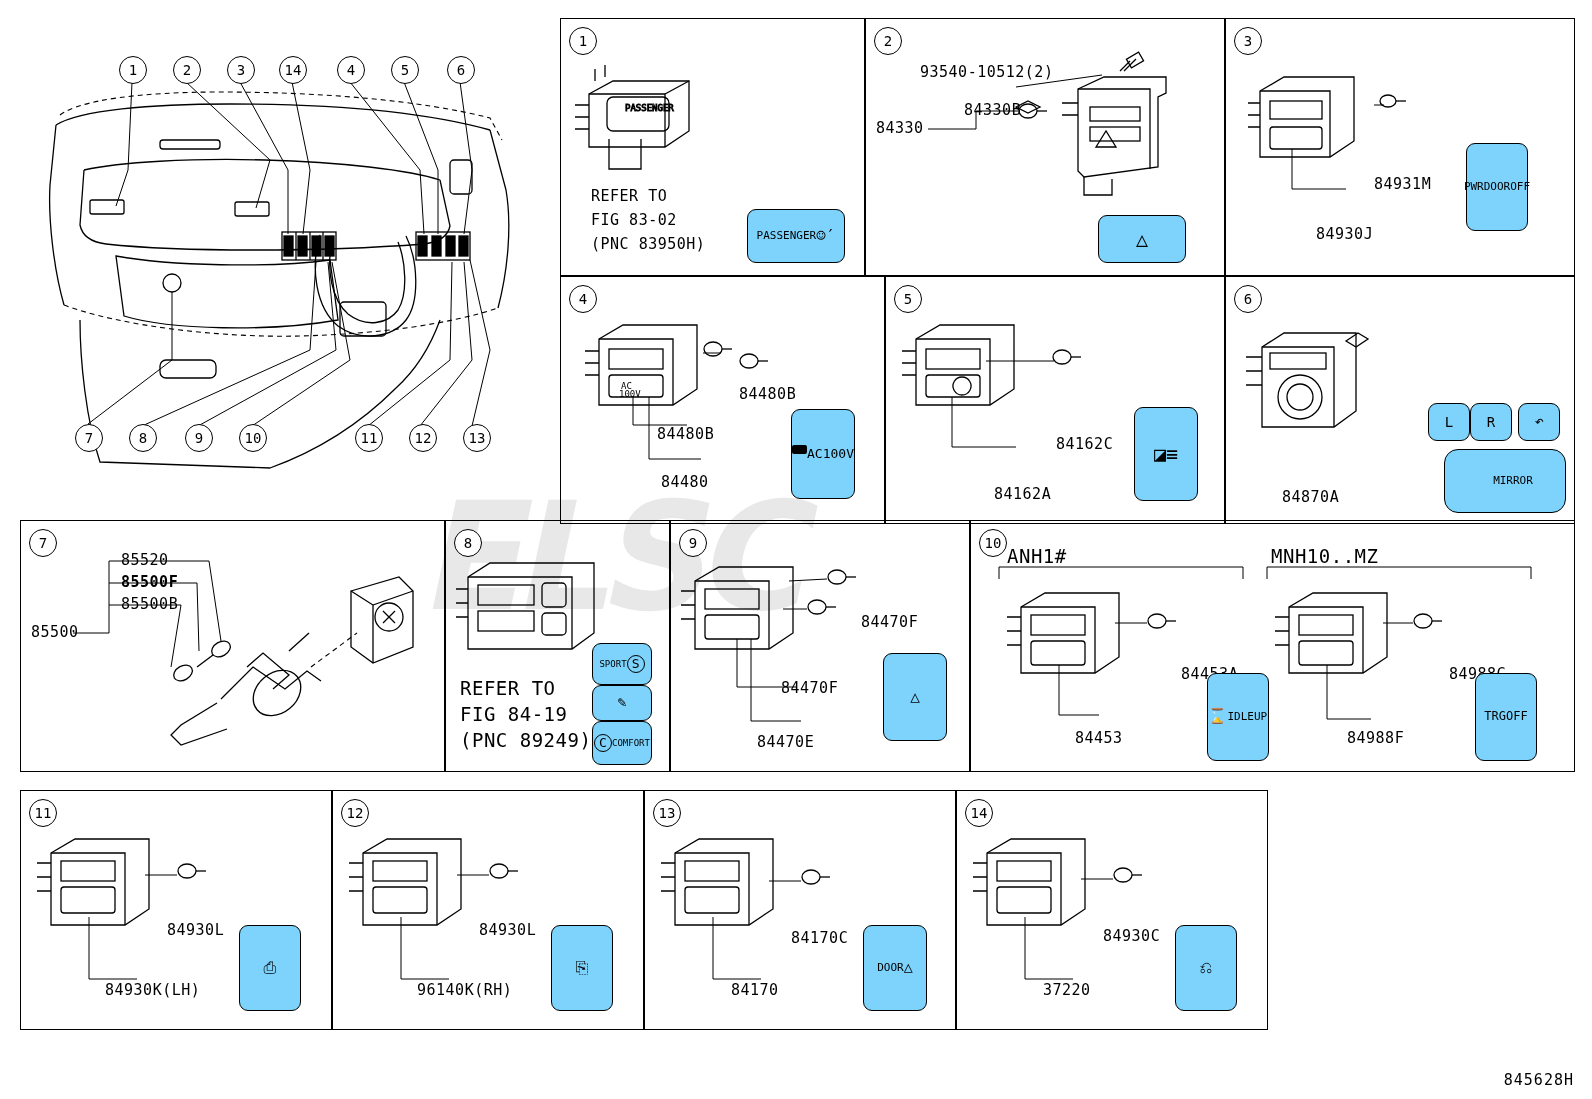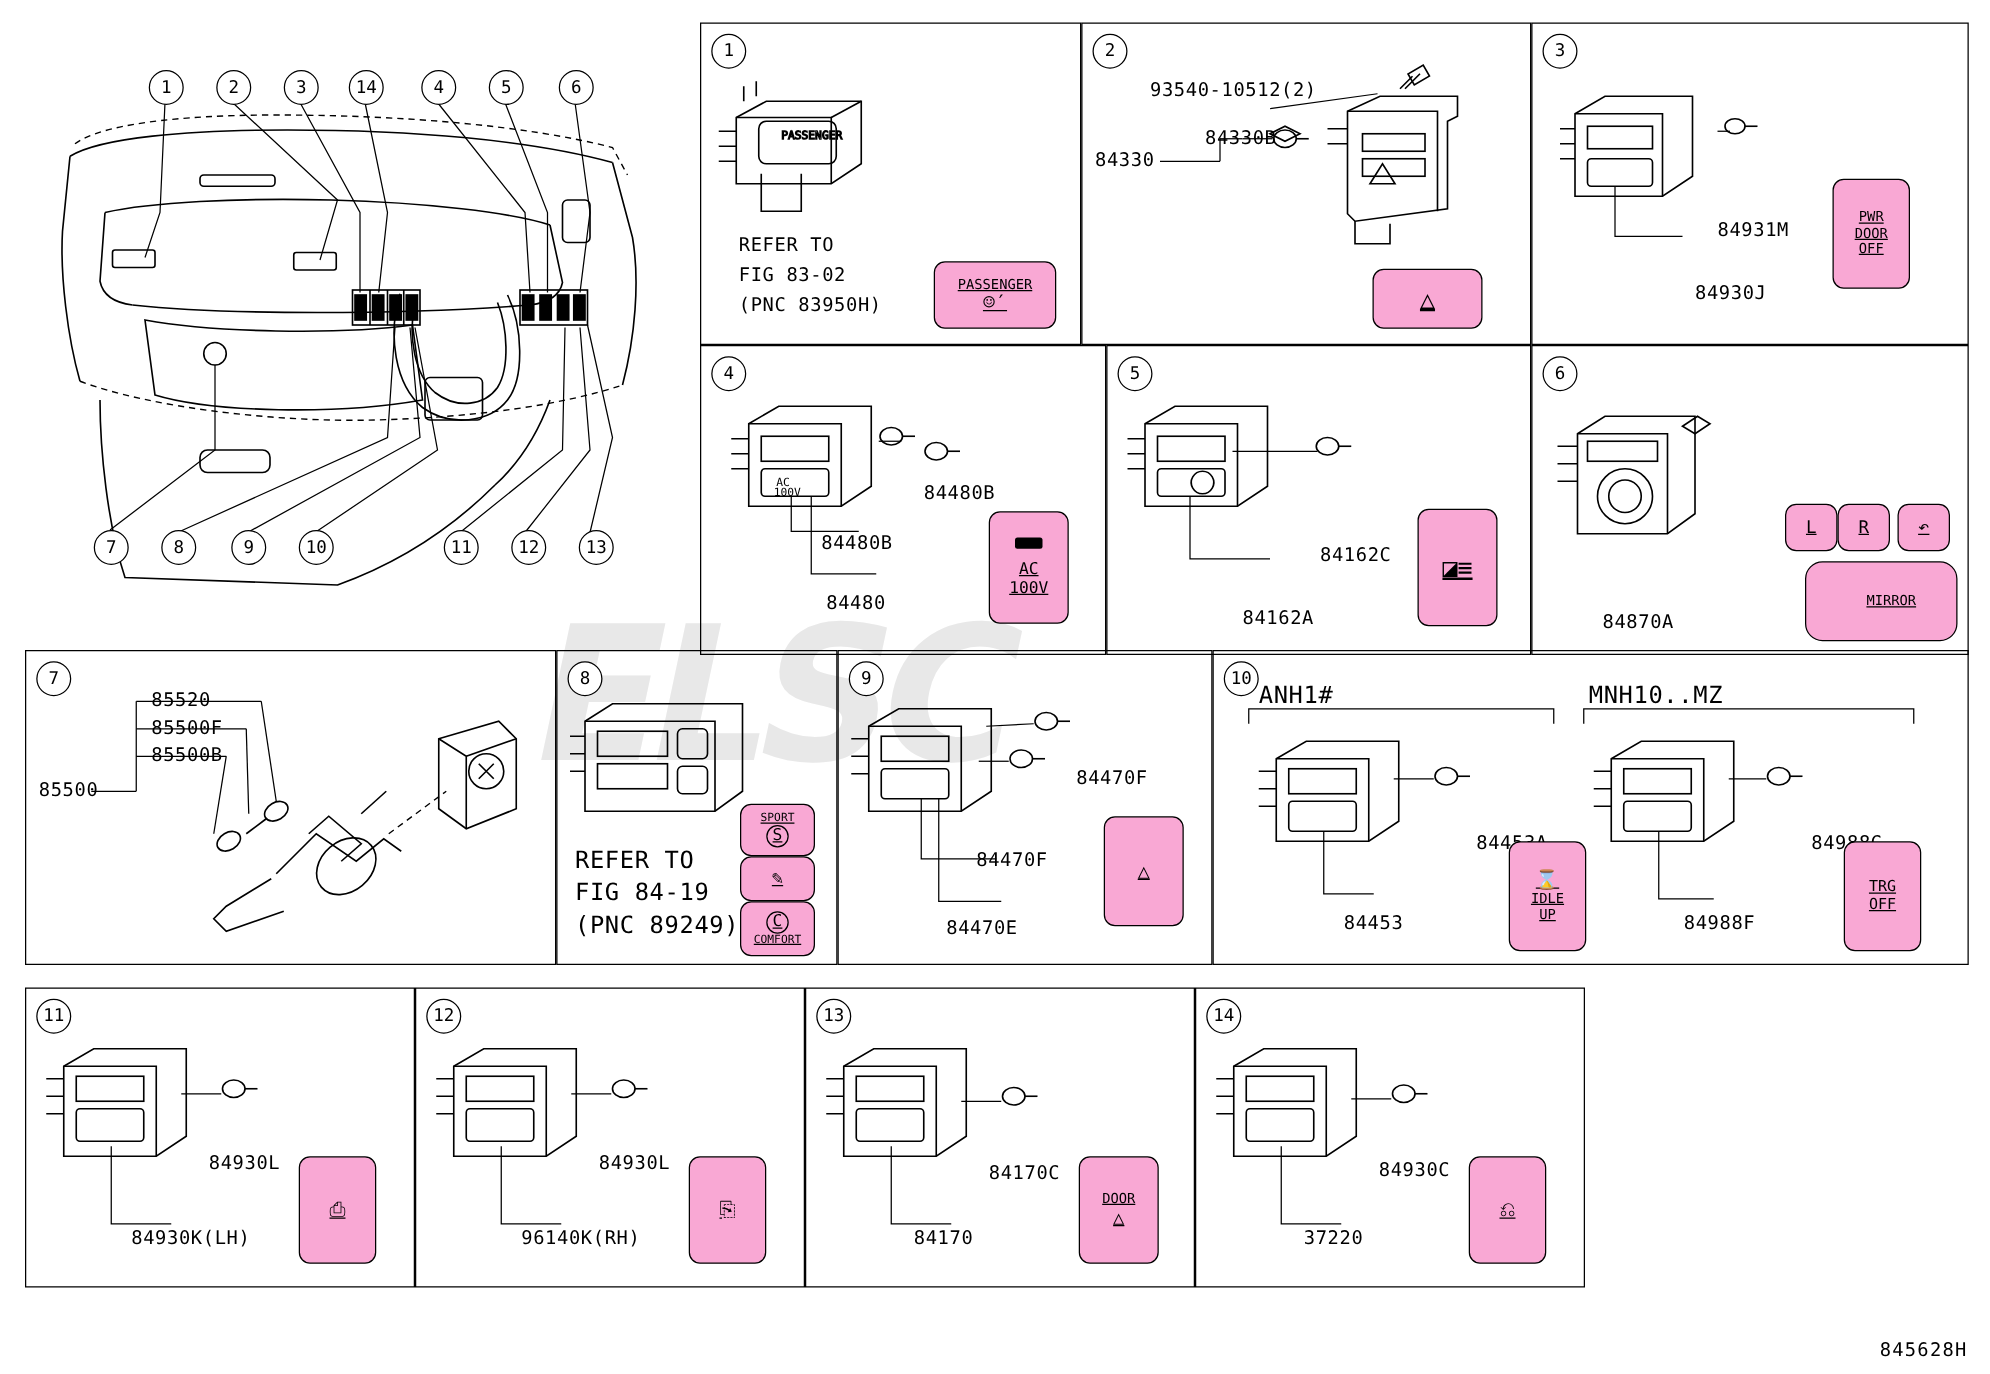--- a/index.html
+++ b/index.html
@@ -12,22 +12,22 @@
   .lbl{position:absolute;font-size:15px;white-space:pre;letter-spacing:0.5px;}
   .lbl.sm{font-size:19px;}
   .ctr{text-align:center;}
   svg{position:absolute;left:0;top:0;overflow:visible;}
   .ln{stroke:#000;fill:none;stroke-width:1.3;}
   .thin{stroke:#000;fill:none;stroke-width:1;}
   .dash{stroke:#000;fill:none;stroke-width:1.1;stroke-dasharray:5 4;}
   .fillw{fill:#fff;}
   .wm{position:absolute;left:430px;top:470px;font-size:150px;font-weight:bold;color:#e8e8e8;
       letter-spacing:-10px;font-family:"DejaVu Sans",sans-serif;z-index:0;transform:skewX(-12deg);}
-  .icon-box{position:absolute;border:1.5px solid #000;border-radius:9px;background:#f9a8d4;
-       display:flex;flex-direction:column;align-items:center;justify-content:center;font-size:11px;line-height:1.15;text-align:center;text-decoration:underline;}
+  .icon-box{position:absolute;border:1.5px solid #000;border-radius:9px;background:#7dd3fc;
+       display:flex;flex-direction:row;align-items:center;justify-content:center;font-size:11px;line-height:1.15;text-align:center;}
   .footer{position:absolute;right:18px;bottom:10px;font-size:15px;letter-spacing:1px;}
 </style>
 </head>
 <body>
 
 <div class="stage">
 
   <div class="wm">ELSC</div>
 
   <div class="cell" style="left:20px;top:20px;width:520px;height:480px;">
@@ -218,21 +218,21 @@
         <path d="M22 84 L 34 84 M22 96 L 34 96 M22 108 L 34 108"></path>
         <ellipse cx="162" cy="82" rx="8" ry="6"></ellipse>
         <path d="M170 82 l 10 0"></path>
       </g>
       <g class="thin">
         <line x1="148" y1="86" x2="158" y2="86"></line>
         <path d="M66 130 L 66 170 L 120 170"></path>
       </g>
     </svg>
     <div class="lbl" style="left:148px;top:156px;text-align:right;">84931M</div>
-    <div class="lbl" style="left:90px;top:206px;margin-left:40px;">84930J</div>
+    <div class="lbl" style="left:90px;top:206px;">84930J</div>
     <div class="icon-box" style="left:240px;top:124px;width:60px;height:86px;">
       <span>PWR</span>
       <span>DOOR</span>
       <span>OFF</span>
     </div>
   </div>
 
   <div class="panel" style="left:560px;top:276px;width:325px;height:248px;">
     <div class="num" style="left:8px;top:8px;">
         <span>4</span>
@@ -354,21 +354,21 @@
         <line x1="188" y1="40" x2="200" y2="120"></line>
         <line x1="88" y1="62" x2="176" y2="62"></line>
         <line x1="176" y1="62" x2="178" y2="130"></line>
         <line x1="88" y1="84" x2="160" y2="84"></line>
         <line x1="160" y1="84" x2="150" y2="146"></line>
         <line x1="52" y1="112" x2="88" y2="112"></line>
         <line x1="88" y1="40" x2="88" y2="112"></line>
       </g>
     </svg>
     <div class="lbl" style="left:100px;top:30px;">85520</div>
-    <div class="lbl" style="left:100px;top:52px;">85500F</div>
+    <div class="lbl" style="left:100px;top:52px;font-weight:bold;">85500F</div>
     <div class="lbl" style="left:100px;top:74px;">85500B</div>
     <div class="lbl" style="left:10px;top:102px;">85500</div>
   </div>
 
   <div class="panel" style="left:445px;top:520px;width:225px;height:252px;">
     <div class="num" style="left:8px;top:8px;">
         <span>8</span>
       </div>
     <svg width="223" height="250" viewBox="0 0 223 250">
       <g class="ln">

